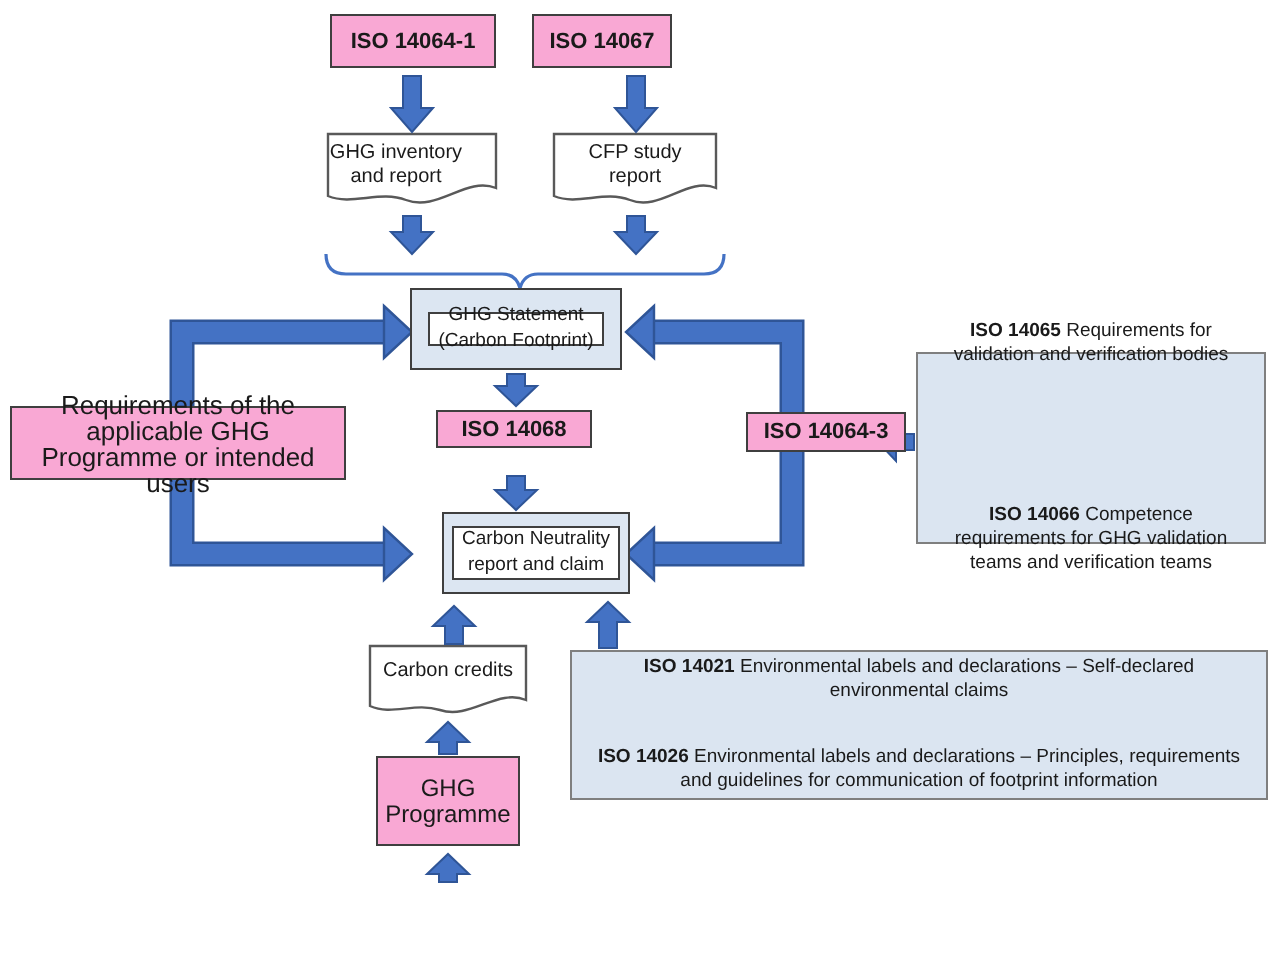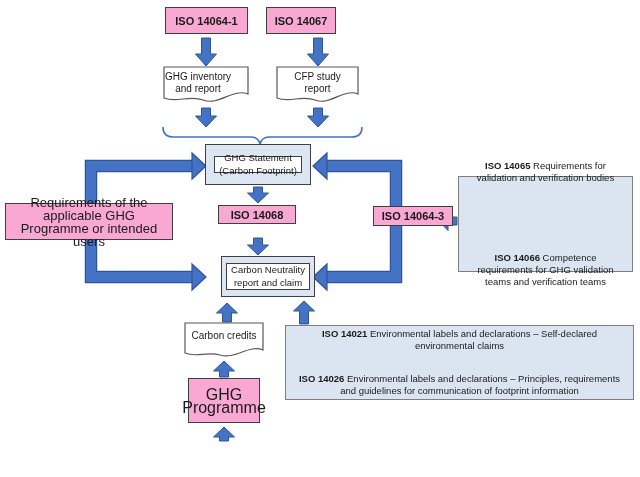--- a/index.html
+++ b/index.html
@@ -111,21 +111,21 @@
   </div>
 
   <div class="node box bold-label" style="left:359px;top:206px;width:80px;height:20px;margin-left:14px;">
     <span>ISO 14064-3</span>
   </div>
 
   <div class="node doc-text small-text" style="left:185px;top:328px;width:78px;height:16px;">
     <span>Carbon credits</span>
   </div>
 
-  <div class="node box" style="left:188px;top:378px;width:72px;height:45px;font-size:16px;line-height:13px;">
+  <div class="node box" style="left:188px;top:378px;width:72px;height:45px;font-size:12px;line-height:13px;">
     <span>GHG</span>
     <span>Programme</span>
   </div>
 
 
   <div class="panel" style="left:458px;top:176px;width:175px;height:96px;display:flex;flex-direction:column;justify-content:center;gap:47px;">
     <p><b>ISO 14065</b> <span>Requirements for validation and verification bodies</span></p>
     <p><b>ISO 14066</b> <span>Competence requirements for GHG validation teams and verification teams</span></p>
   </div>
 

